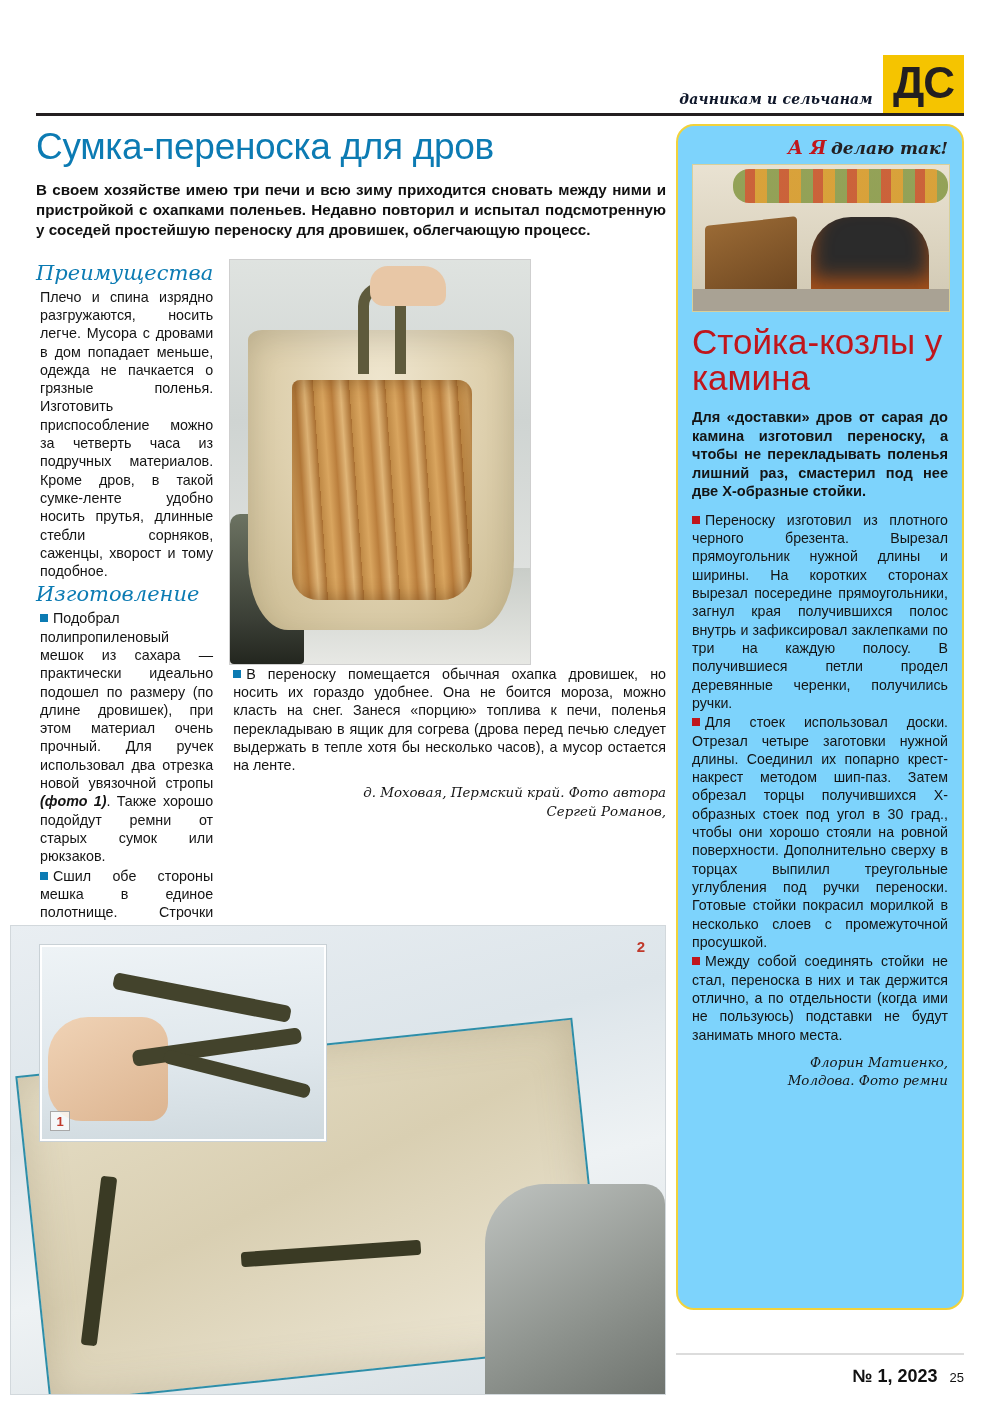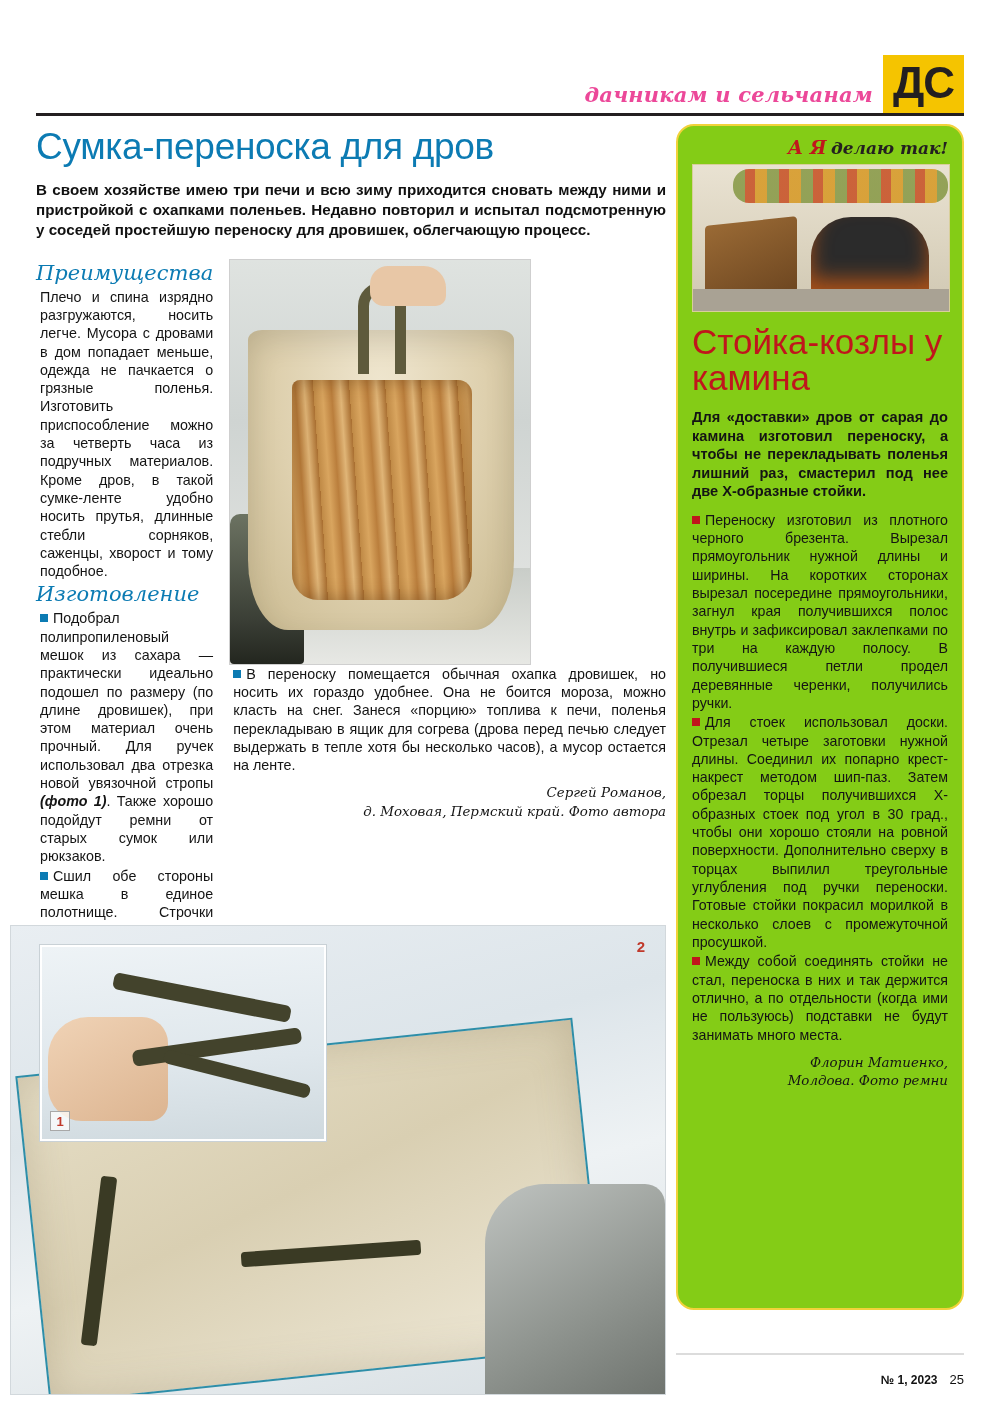--- a/index.html
+++ b/index.html
@@ -22,22 +22,22 @@
     height: 62px;
     display: flex;
     align-items: flex-end;
     justify-content: flex-end;
     padding-right: 36px;
   }
   .masthead-sub {
     font-family: "DejaVu Serif", serif;
     font-style: italic;
     font-weight: bold;
-    font-size: 21px;
-    color: #ec4899;
+    font-size: 14px;
+    color: #0f172a;
     margin-right: 10px;
     margin-bottom: 7px;
     letter-spacing: 0.2px;
   }
   .masthead-title {
     font-family: "DejaVu Serif", serif;
     font-style: italic;
     font-size: 46px;
     color: #231f20;
     margin-right: 14px;
@@ -259,21 +259,21 @@
   .num-1 { left: 8px; bottom: 8px; }
   .num-2 { right: 14px; top: 10px; border: none; background: transparent; color: #c0392b; font-size: 15px; }
 
   
   .sidebar {
     position: absolute;
     top: 124px;
     left: 676px;
     width: 288px;
     height: 1186px;
-    background: #84cc16;
+    background: #7dd3fc;
     border: 2px solid #f2d23b;
     border-radius: 18px;
     padding: 10px 14px 12px 14px;
   }
   .side-kicker {
     text-align: right;
     margin-bottom: 6px;
     white-space: nowrap;
   }
   .side-kicker .red {
@@ -354,21 +354,21 @@
   .footer {
     position: absolute;
     right: 36px;
     bottom: 38px;
     font-size: 14px;
     color: #111;
     display: flex;
     align-items: baseline;
     gap: 12px;
   }
-  .footer .issue { font-weight: bold; font-size: 12px; }
+  .footer .issue { font-weight: bold; font-size: 18px; }
   .footer .page { font-size: 13px; }
   .footer-rule {
     position: absolute;
     left: 676px;
     bottom: 70px;
     width: 288px;
     height: 2px;
     background: #dcdcdc;
   }
 </style>
@@ -402,22 +402,22 @@
       <div class="photo-main">
         <div class="ph-ground"></div>
         <div class="ph-leg"></div>
         <div class="ph-sack"></div>
         <div class="ph-logs"></div>
         <div class="ph-strap"></div>
         <div class="ph-hand"></div>
       </div>
       <p class="body-p bullet">В переноску помещается обычная охапка дровишек, но носить их гораздо удобнее. Она не боится мороза, можно класть на снег. Занеся «порцию» топлива к печи, поленья перекладываю в ящик для согрева (дрова перед печью следует выдержать в тепле хотя бы несколько часов), а мусор остается на ленте.</p>
       <div class="byline">
+        <div>д. Моховая, Пермский край. Фото автора</div>
         <div>Сергей Романов,</div>
-        <div>д. Моховая, Пермский край. Фото автора</div>
       </div>
     </div>
   </div>
 </div>
 
 <div class="photo-big">
   <div class="pb-tarp"></div>
   <div class="pb-strap1"></div>
   <div class="pb-strap2"></div>
   <div class="pb-rock"></div>

